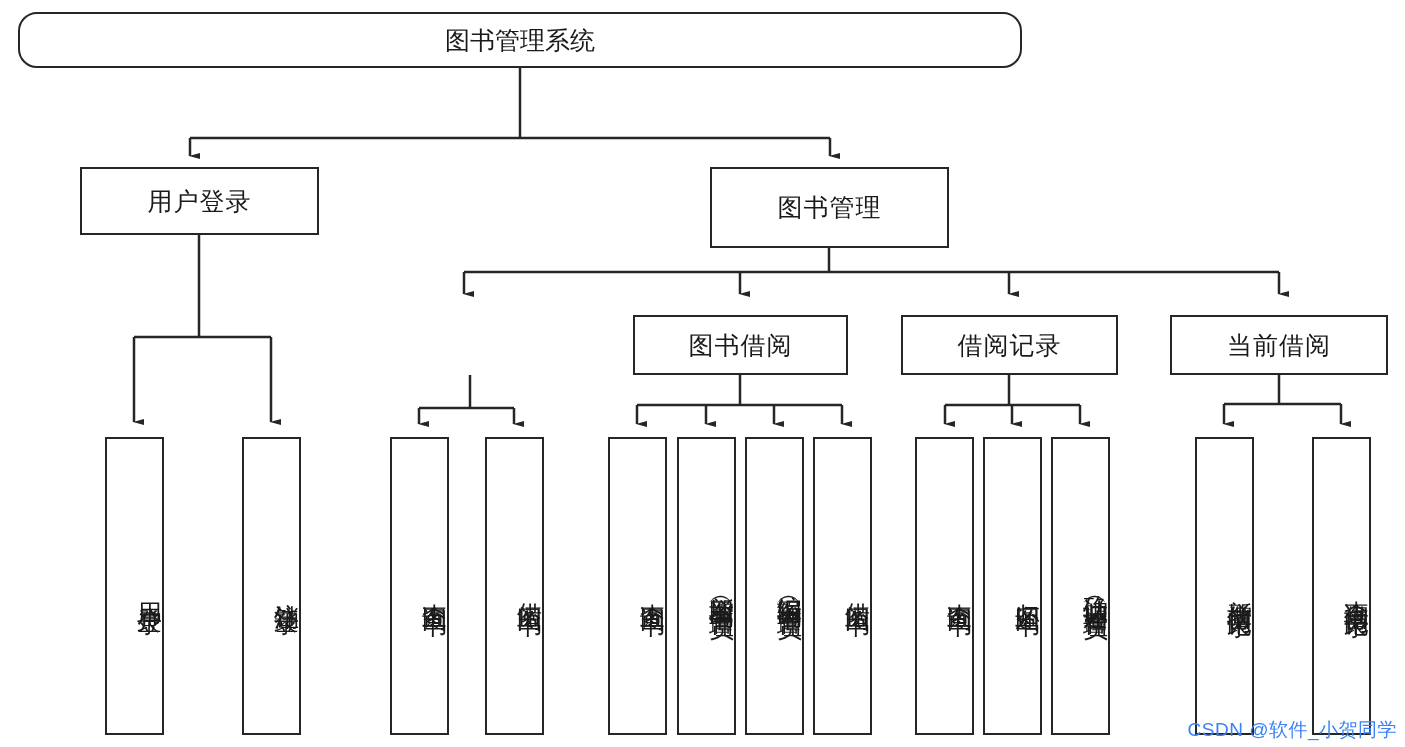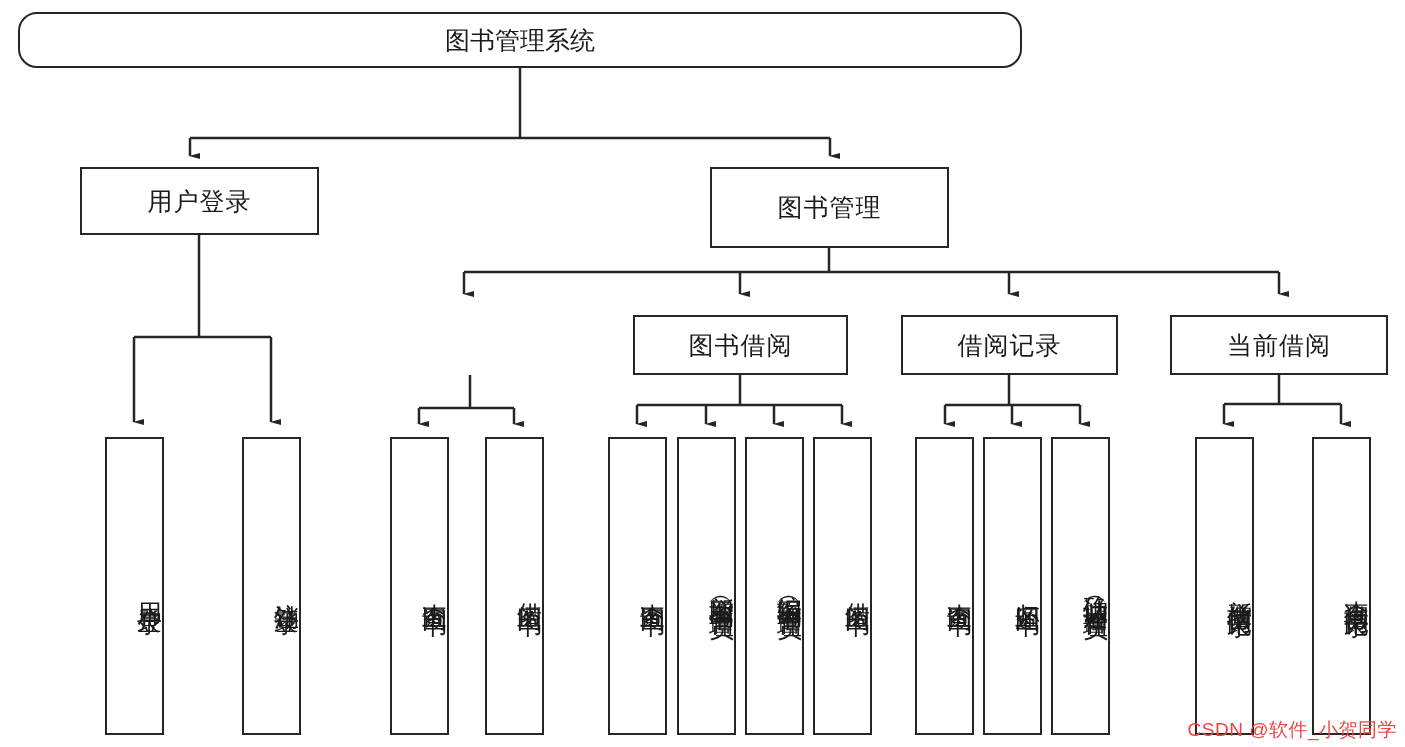--- a/index.html
+++ b/index.html
@@ -56,21 +56,21 @@
     top: 0;
     width: 1405px;
     height: 747px;
     pointer-events: none;
   }
   .watermark {
     position: absolute;
     right: 8px;
     bottom: 4px;
     font-size: 19px;
-    color: #ef4444;
+    color: #3b82f6;
     white-space: nowrap;
     letter-spacing: 0.5px;
   }
 </style>
 </head>
 <body>
 
 <div id="canvas">
 
   <svg class="links" viewBox="0 0 1405 747" xmlns="http://www.w3.org/2000/svg">

